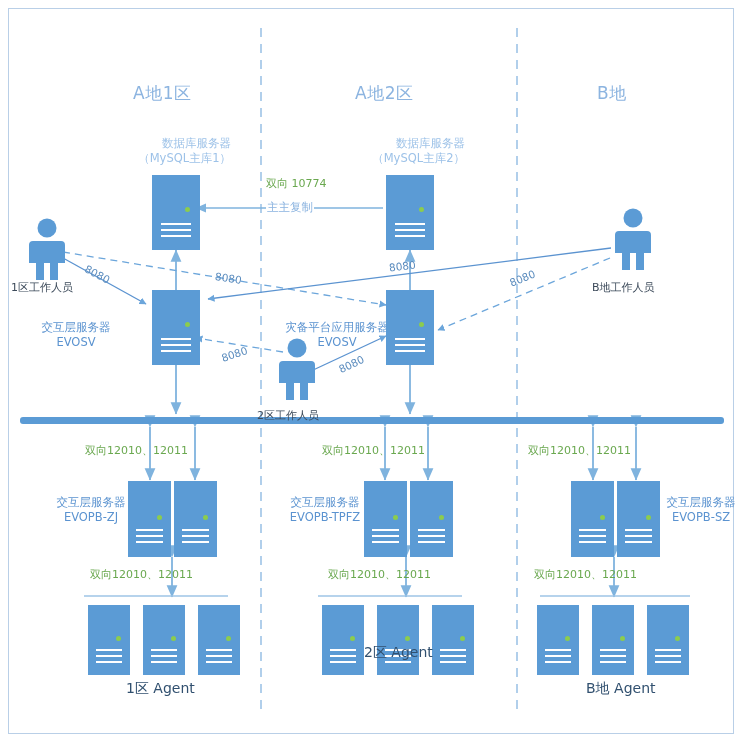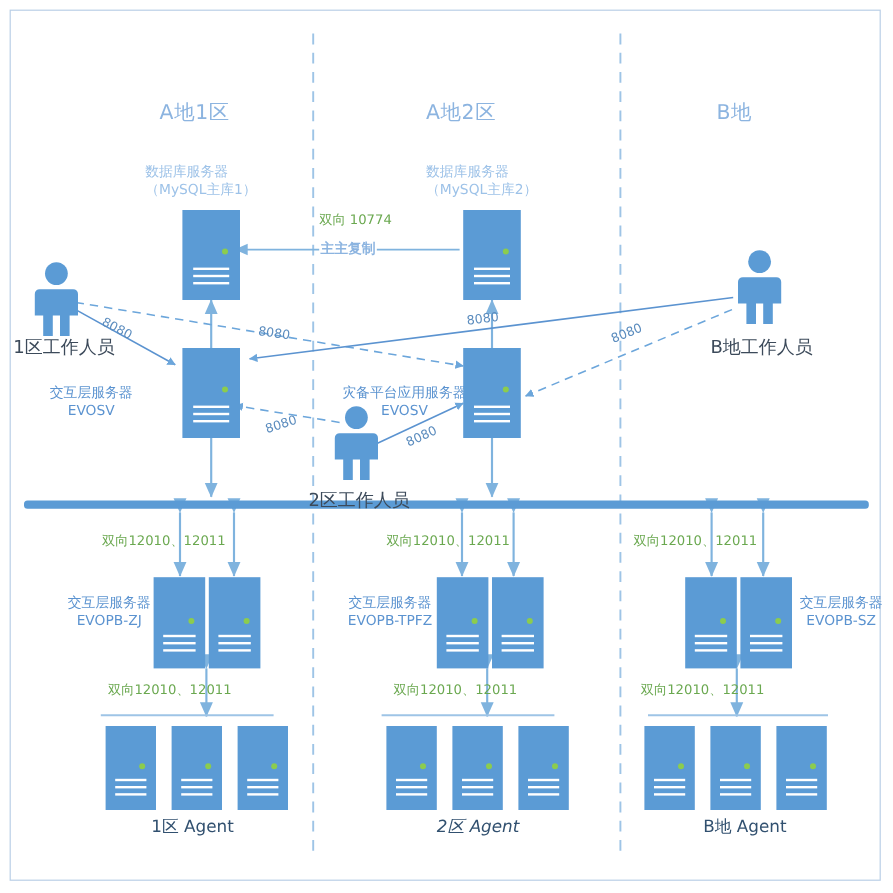--- a/index.html
+++ b/index.html
@@ -38,21 +38,21 @@
     font-size: 17px;
     letter-spacing: 0.5px;
     white-space: nowrap;
     font-family: "DejaVu Sans", "Liberation Sans", sans-serif;
   }
   .srv-label {
     position: absolute;
     color: #9dc2e8;
     font-size: 11.5px;
     line-height: 15px;
-    text-align: left;
+    text-align: right;
     white-space: nowrap;
     font-family: "DejaVu Sans", "Liberation Sans", sans-serif;
   }
   .srv-label.dark {
     color: #5b93d0;
   }
   .port-label {
     position: absolute;
     color: #6aa84f;
     font-size: 11px;
@@ -67,26 +67,25 @@
     font-family: "DejaVu Sans", "Liberation Sans", sans-serif;
   }
   .repl-label {
     position: absolute;
     color: #8cb4e0;
     font-size: 11.5px;
     white-space: nowrap;
     background: #ffffff;
     padding: 0 1px;
     font-family: "DejaVu Sans", "Liberation Sans", sans-serif;
-    font-weight: bold;
   }
   .person-label {
     position: absolute;
     color: #3c4a5a;
-    font-size: 15px;
+    font-size: 11px;
     white-space: nowrap;
     font-family: "DejaVu Sans", "Liberation Sans", sans-serif;
   }
   .agent-label {
     position: absolute;
     color: #31506f;
     font-size: 14px;
     white-space: nowrap;
     font-family: "DejaVu Sans", "Liberation Sans", sans-serif;
   }
@@ -393,21 +392,21 @@
     <div class="bar" style="left:8px; top:44px; width:26px;"></div>
     <div class="bar" style="left:8px; top:50px; width:26px;"></div>
     <div class="bar" style="left:8px; top:56px; width:26px;"></div>
   </div>
   <div class="server" style="left:432px; top:605px; width:42px; height:70px;">
     <div class="led" style="left:28px; top:31px;"></div>
     <div class="bar" style="left:8px; top:44px; width:26px;"></div>
     <div class="bar" style="left:8px; top:50px; width:26px;"></div>
     <div class="bar" style="left:8px; top:56px; width:26px;"></div>
   </div>
-  <div class="agent-label" style="left:364px; top:680px;font-style:italic;">2区 Agent</div>
+  <div class="agent-label" style="left:364px; top:644px;">2区 Agent</div>
 
   <div class="server" style="left:537px; top:605px; width:42px; height:70px;">
     <div class="led" style="left:28px; top:31px;"></div>
     <div class="bar" style="left:8px; top:44px; width:26px;"></div>
     <div class="bar" style="left:8px; top:50px; width:26px;"></div>
     <div class="bar" style="left:8px; top:56px; width:26px;"></div>
   </div>
   <div class="server" style="left:592px; top:605px; width:42px; height:70px;">
     <div class="led" style="left:28px; top:31px;"></div>
     <div class="bar" style="left:8px; top:44px; width:26px;"></div>

